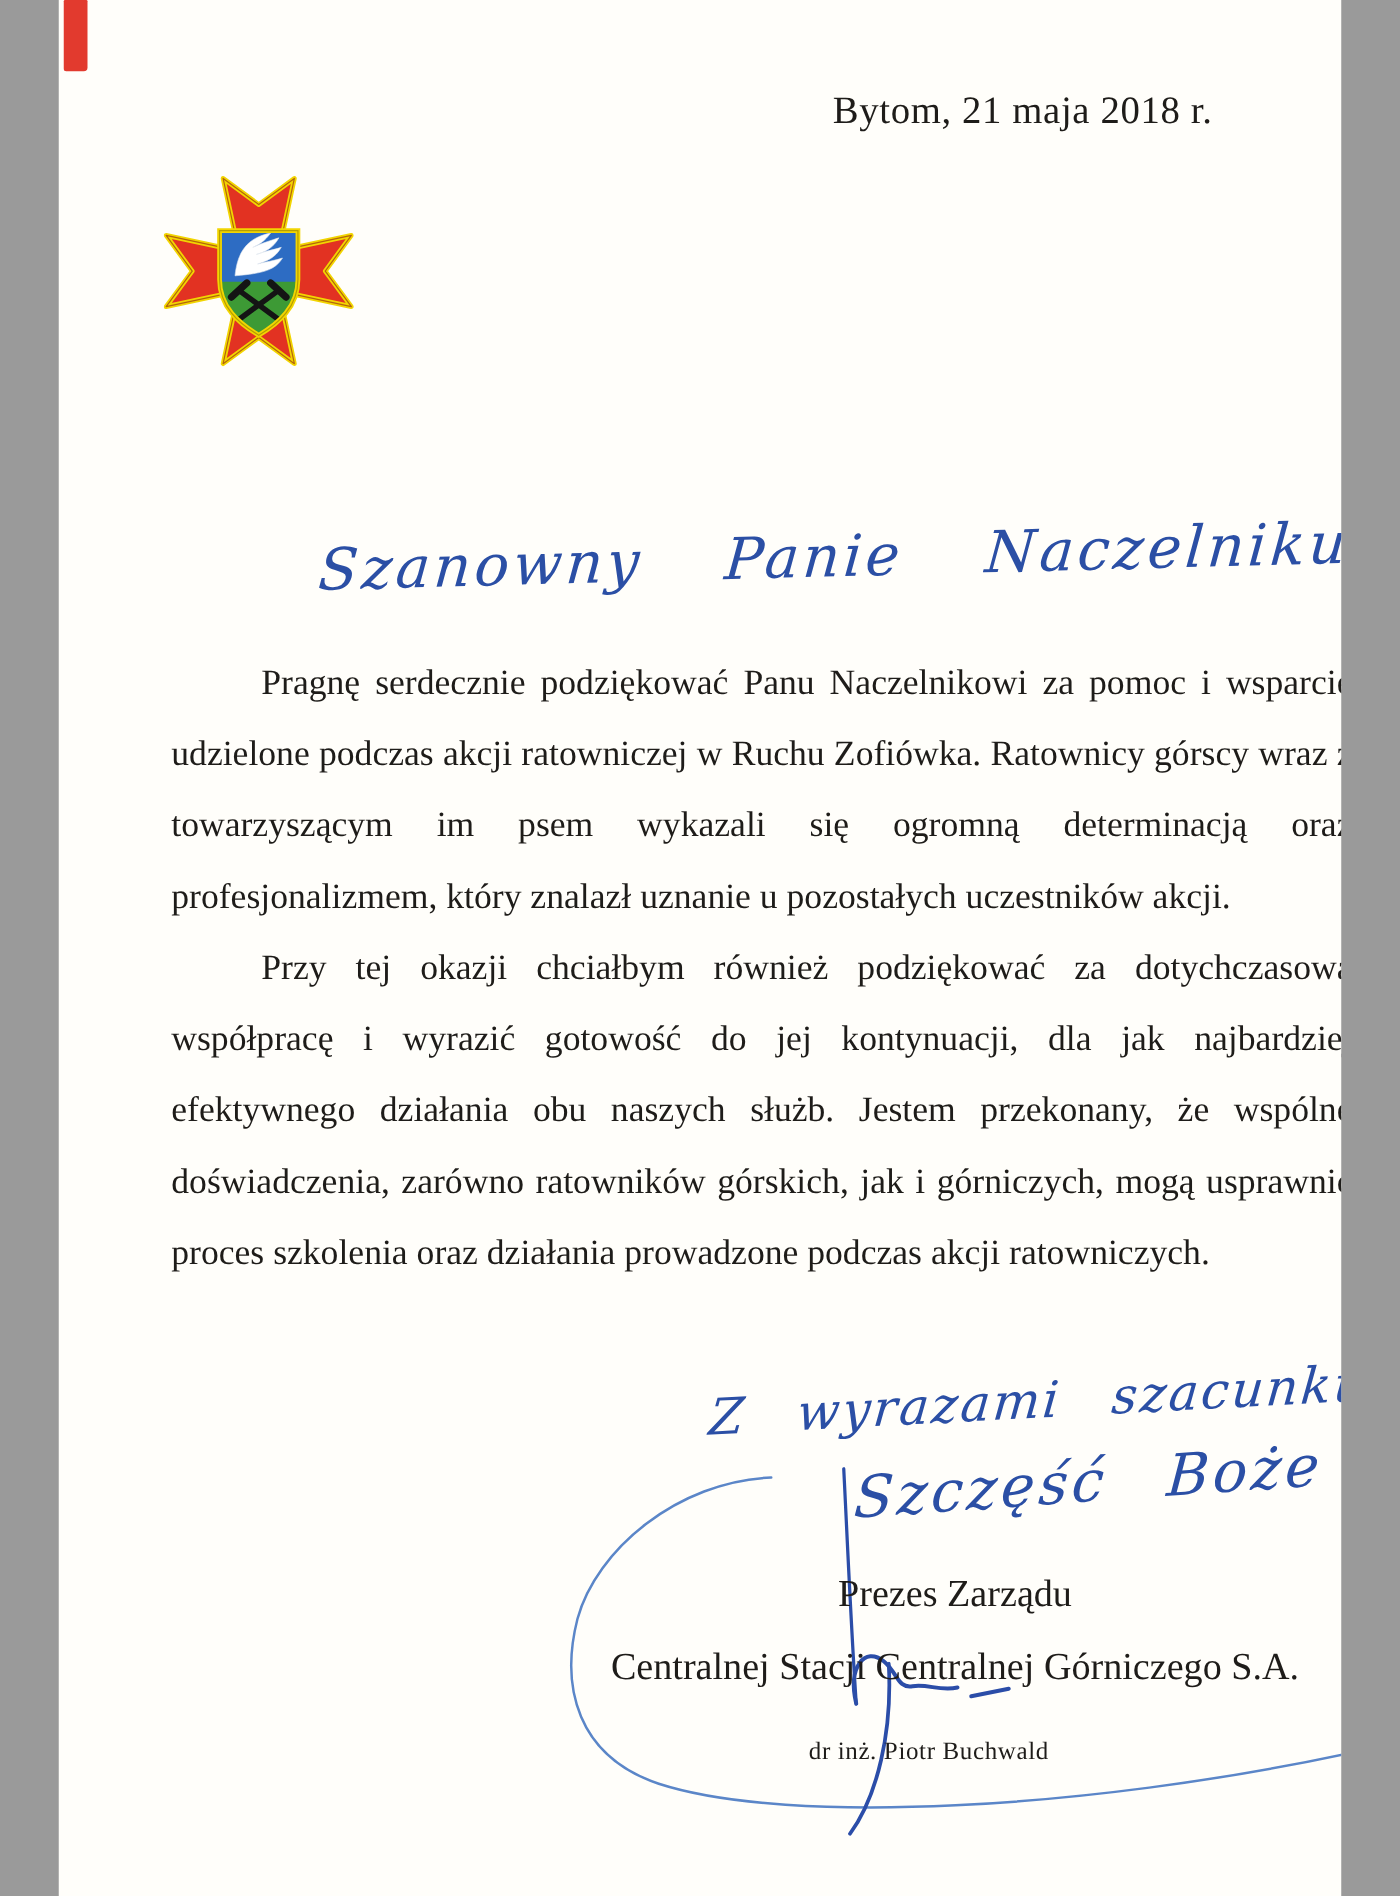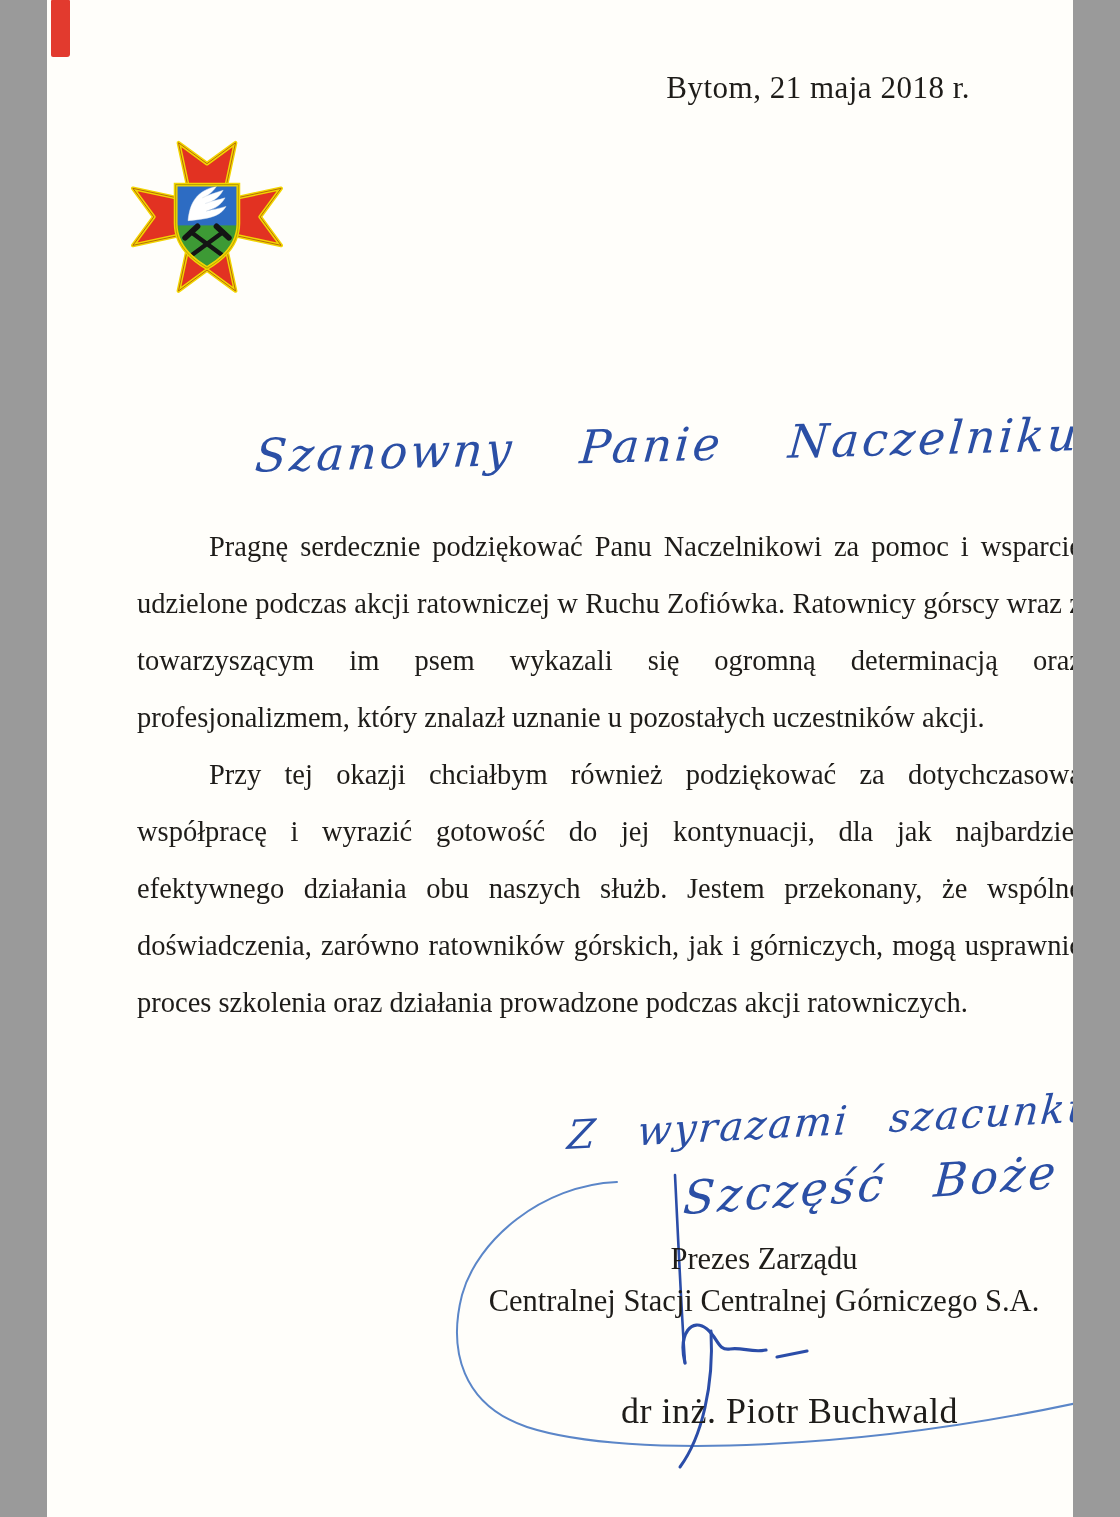--- a/index.html
+++ b/index.html
@@ -52,25 +52,25 @@
   .closing-2 {
     position: absolute; left: 636px; top: 1158px;
     font-size: 46px; letter-spacing: 3px; word-spacing: 30px;
     transform: rotate(-4deg) skewX(-8deg);
   }
   .sig-titles {
     position: absolute; left: 392px; top: 1238px; width: 650px;
     text-align: center;
     font-size: 30.5px; line-height: 42px;
   }
-  .sig-titles div { margin: 0; }
+  .sig-titles div { margin: 16px; }
   .signature-svg { position: absolute; left: 375px; top: 1135px; }
   .signer-name {
-    position: absolute; left: 574px; top: 1390px;
-    font-size: 36px; letter-spacing: .5px; white-space: nowrap;
+    position: absolute; left: 600px; top: 1390px;
+    font-size: 20px; letter-spacing: .5px; white-space: nowrap;
   }
 </style>
 </head>
 <body>
 
 <div class="page">
 
   <div class="scan-mark"></div>
 
   <div class="date-line">Bytom, 21 maja 2018 r.</div>

